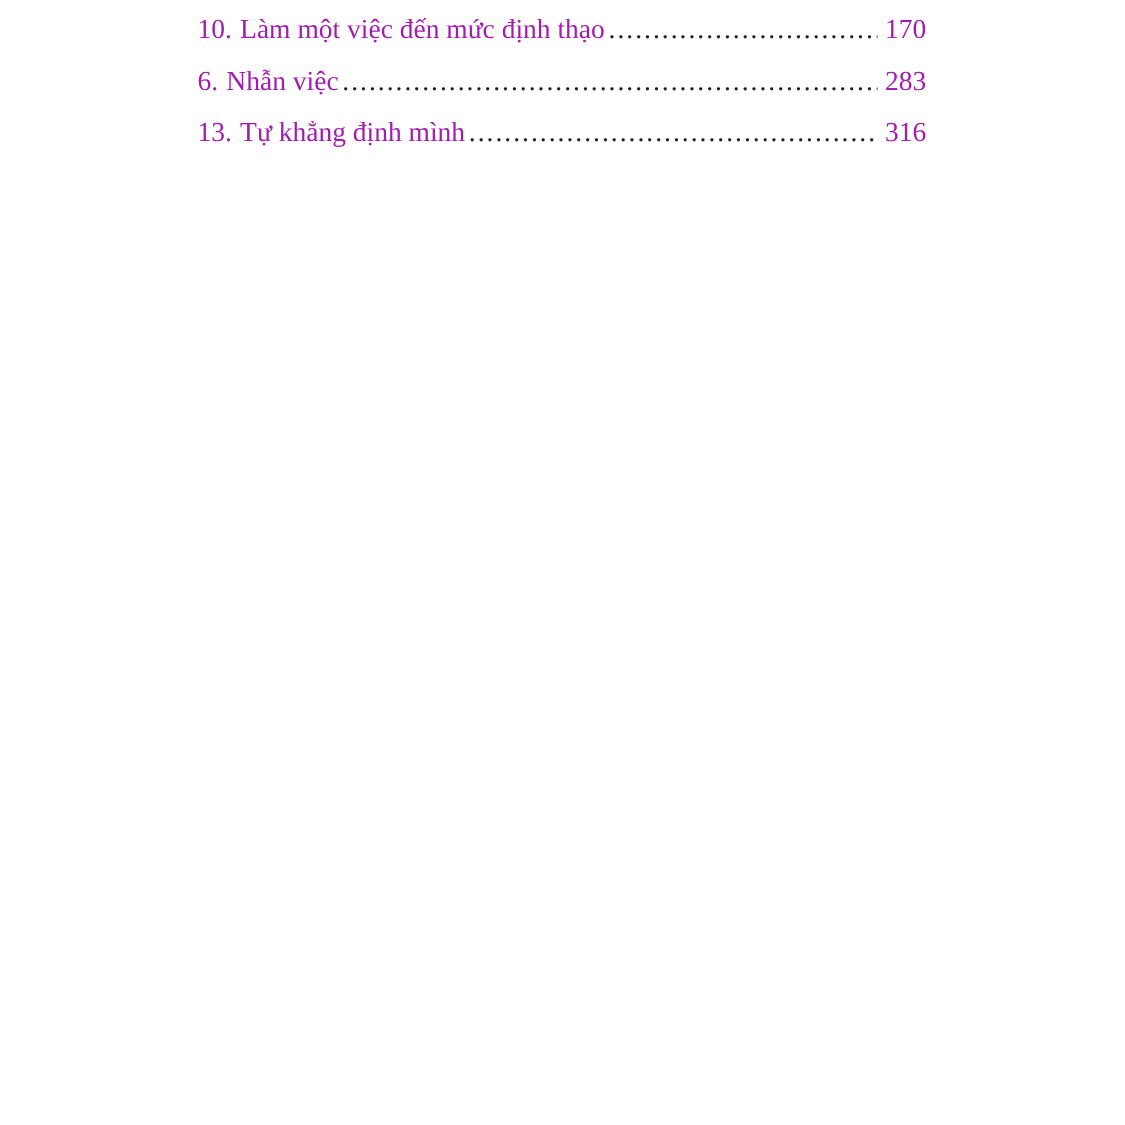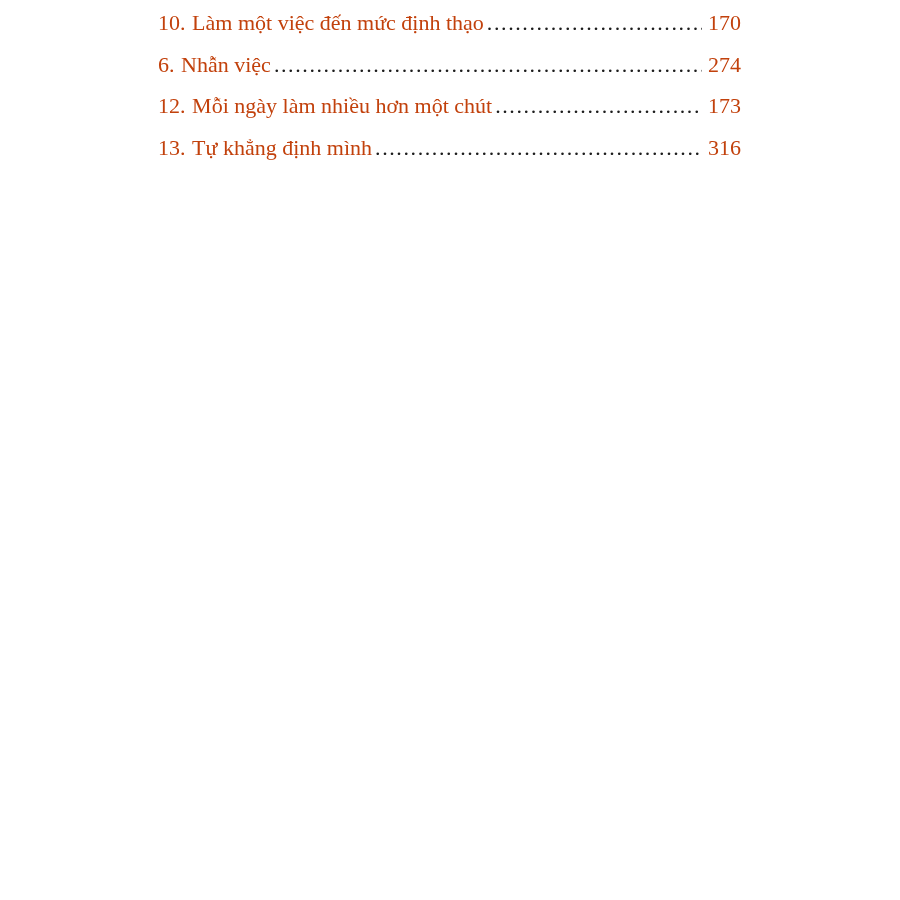--- a/index.html
+++ b/index.html
@@ -20,21 +20,21 @@
     left: 158px;
     right: 159px;
     top: 2px;
   }
   .toc-row {
     display: flex;
     align-items: baseline;
     height: 41.7px;
     line-height: 41.7px;
     font-size: 22px;
-    color: #c2410c;
+    color: #a21caf;
     white-space: nowrap;
   }
   .entry-number {
     margin-right: 0.30em;
   }
   .entry-title {
     flex: 0 0 auto;
   }
   .dot-leader {
     flex: 1 1 auto;
@@ -63,29 +63,23 @@
       <span class="entry-number">10.</span>
       <span class="entry-title">Làm một việc đến mức định thạo</span>
       <span class="dot-leader"></span>
       <span class="entry-page">170</span>
     </div>
 
     <div class="toc-row">
       <span class="entry-number">6.</span>
       <span class="entry-title">Nhẫn việc</span>
       <span class="dot-leader"></span>
-      <span class="entry-page">274</span>
+      <span class="entry-page">283</span>
     </div>
 
-    <div class="toc-row">
-      <span class="entry-number">12.</span>
-      <span class="entry-title">Mỗi ngày làm nhiều hơn một chút</span>
-      <span class="dot-leader"></span>
-      <span class="entry-page">173</span>
-    </div>
 
     <div class="toc-row">
       <span class="entry-number">13.</span>
       <span class="entry-title">Tự khẳng định mình</span>
       <span class="dot-leader"></span>
       <span class="entry-page">316</span>
     </div>
 
   </div>
 </div>

